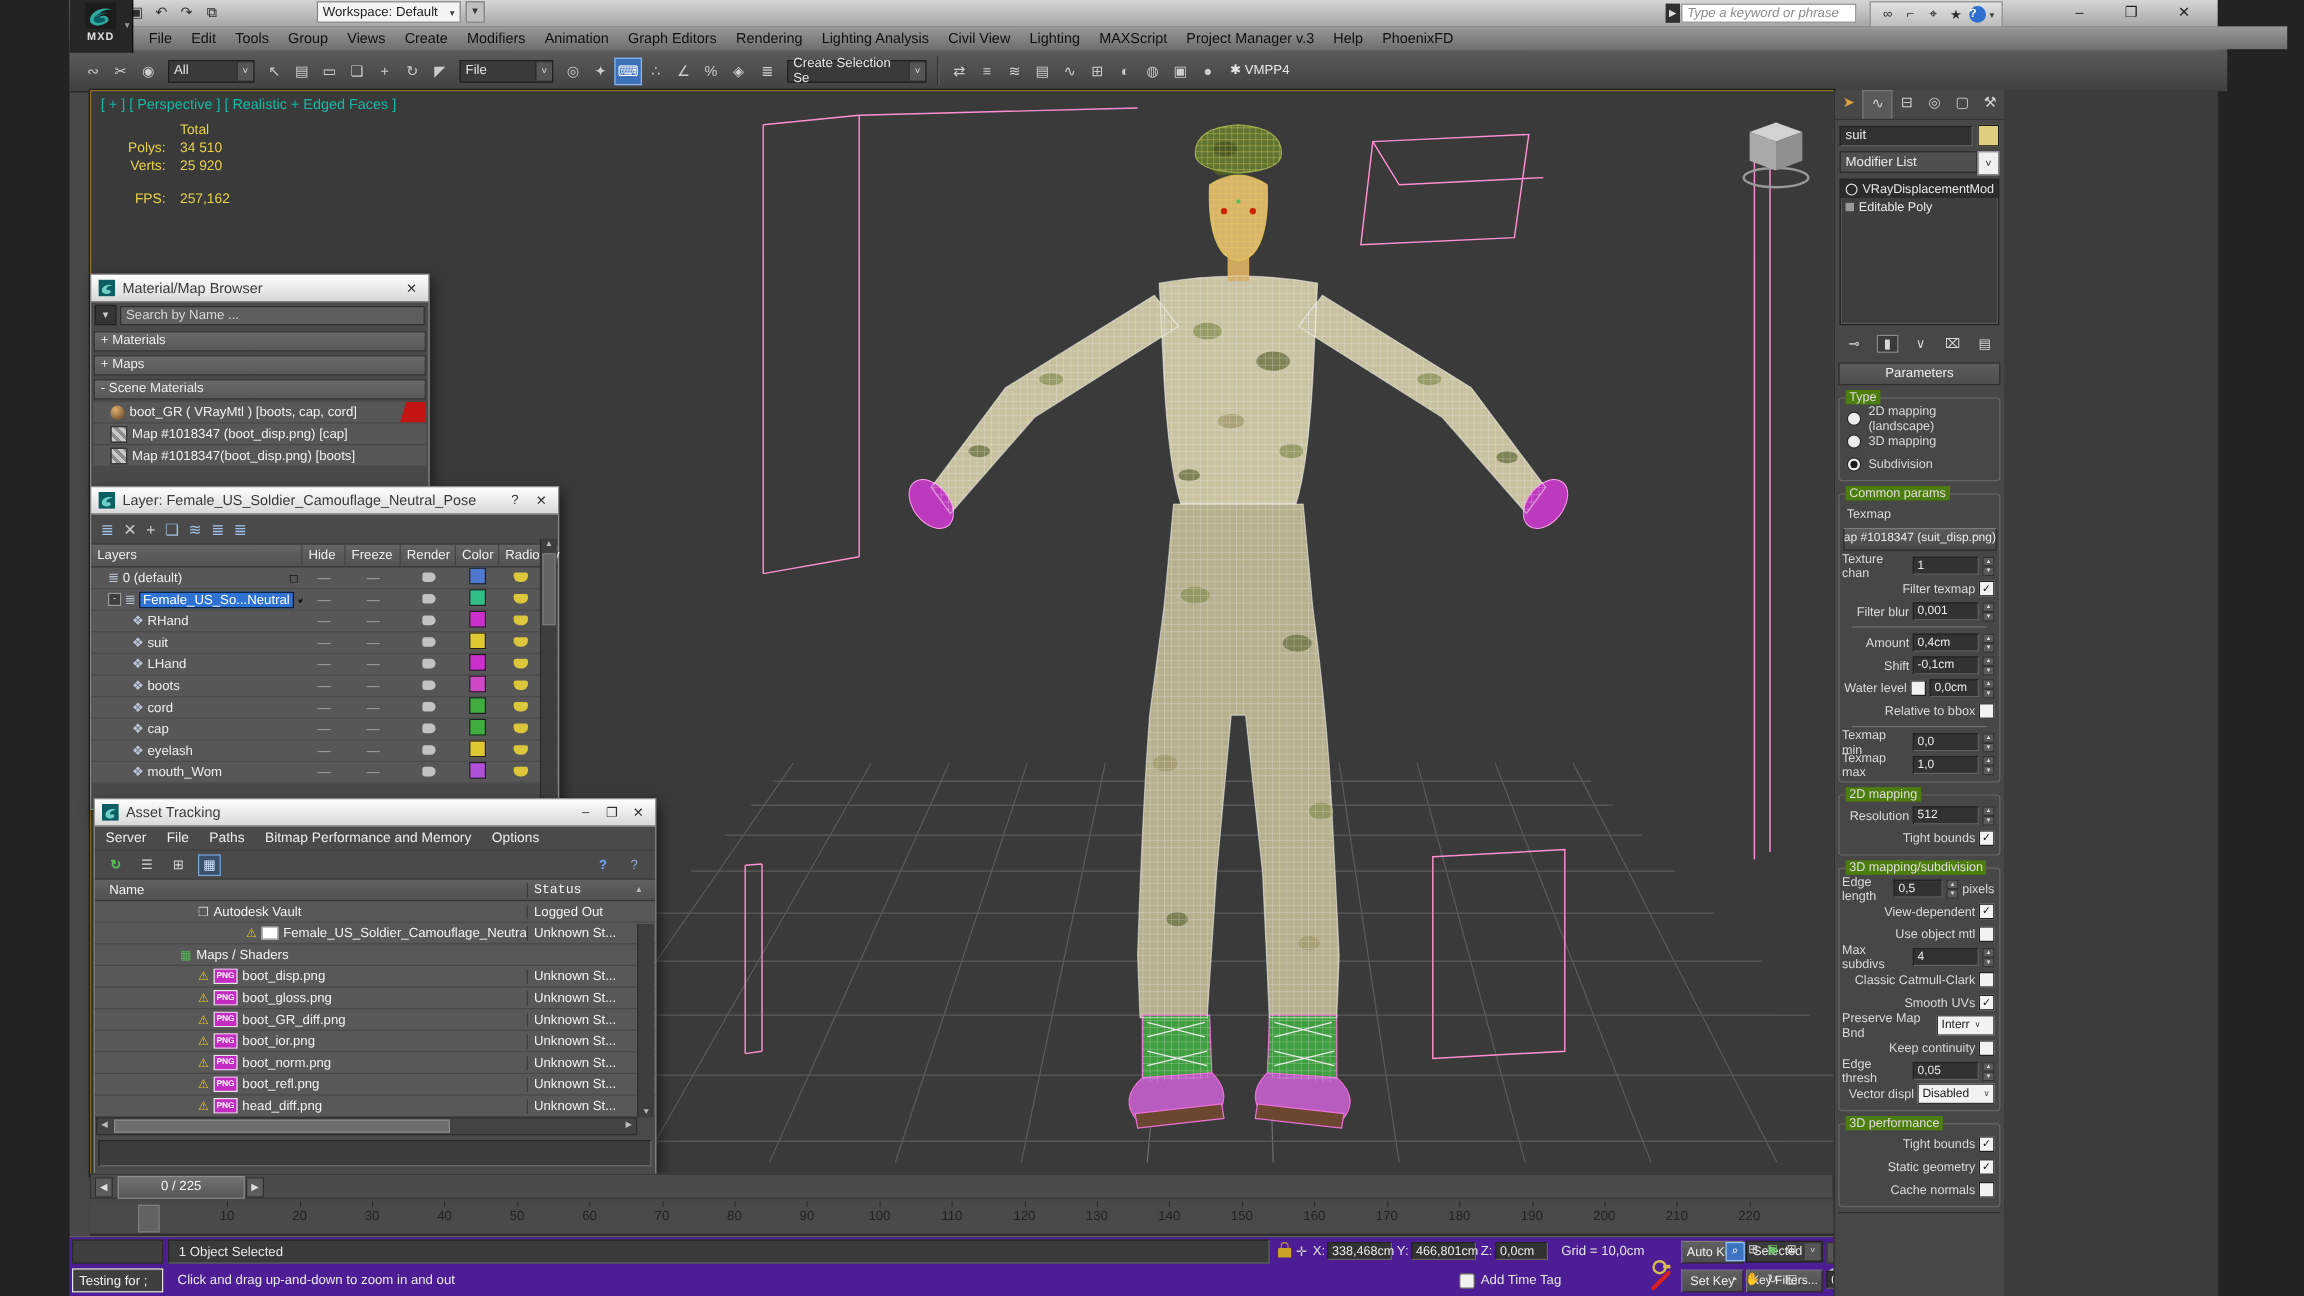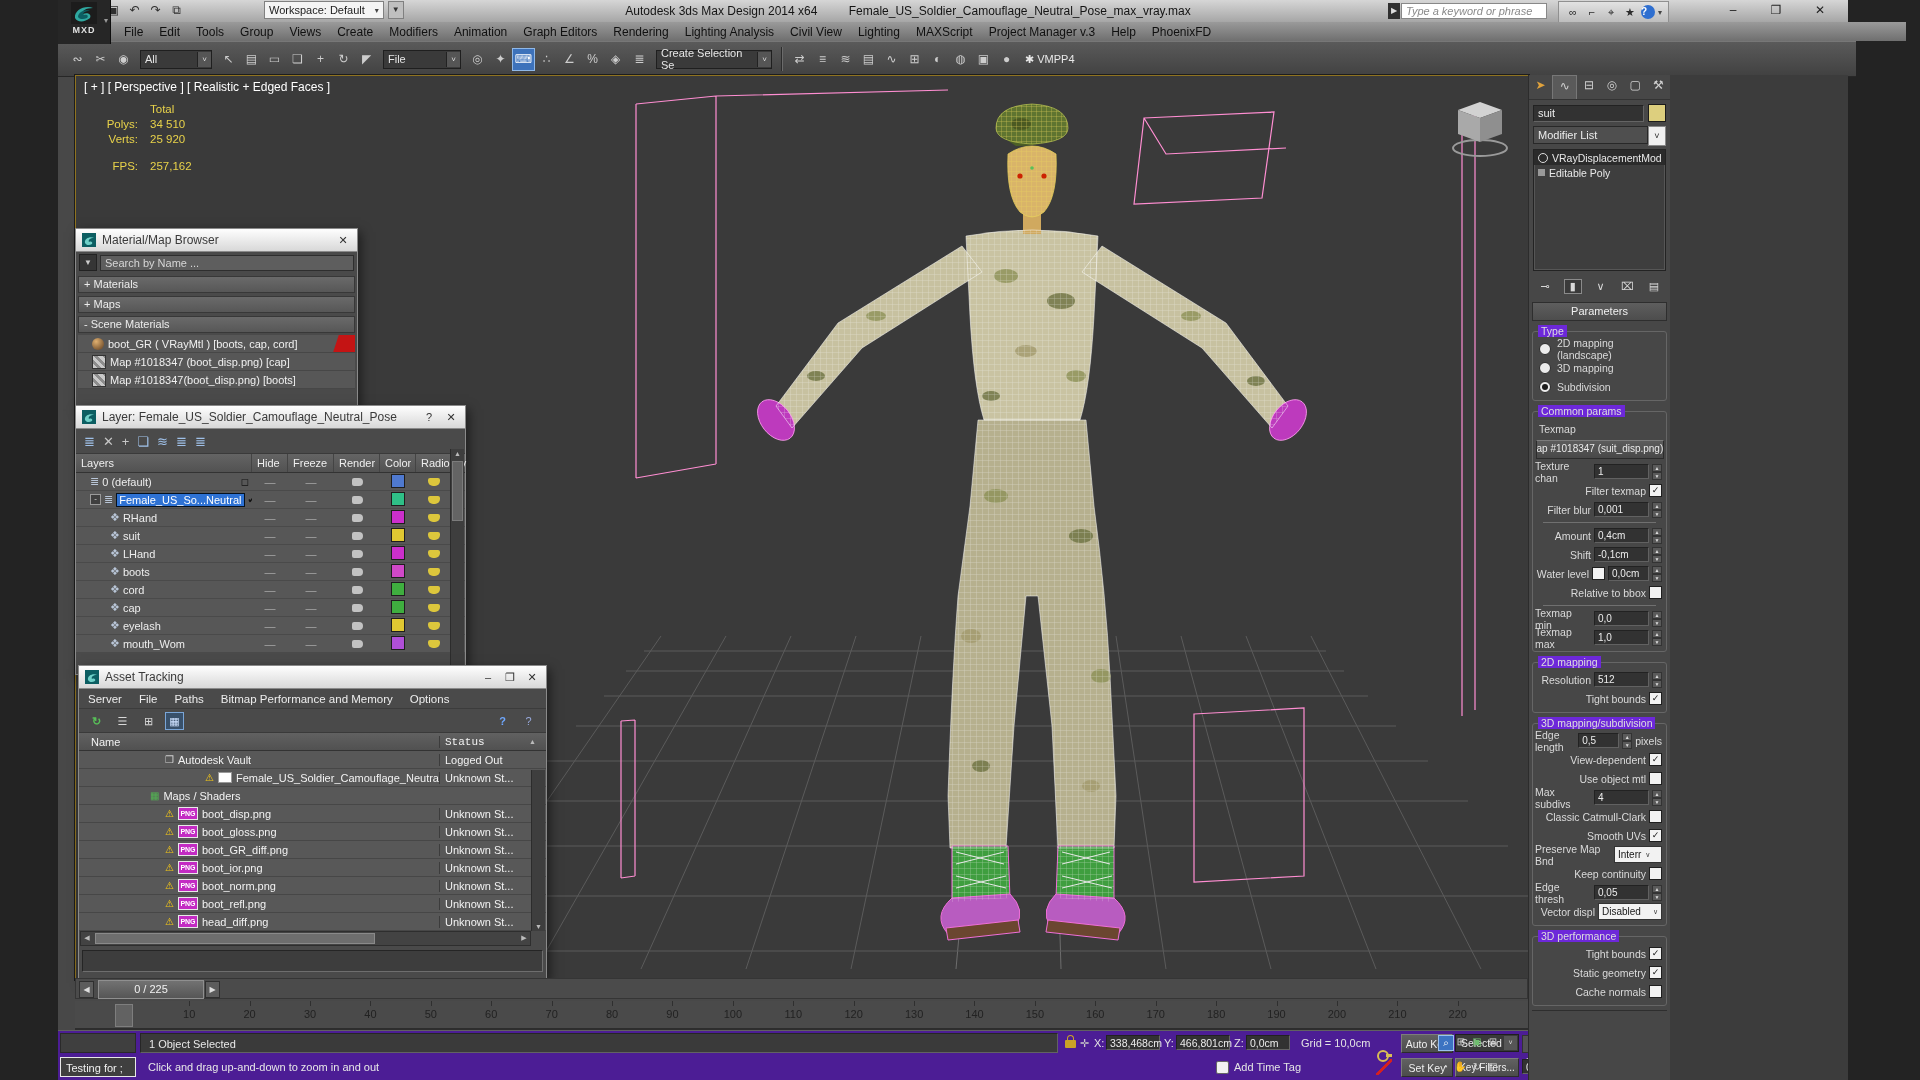--- a/index.html
+++ b/index.html
@@ -31,21 +31,21 @@
   
   #toolbar{left:0;top:41px;width:1790px;height:34px;background:linear-gradient(#5a5a5a,#414141);border-top:1px solid #777;border-bottom:1px solid #272727;display:flex;align-items:center;gap:1px;padding-left:8px;}
   .ticon{width:21px;height:21px;line-height:21px;text-align:center;color:#cdcdcd;font-size:12px;border:1px solid transparent;flex:0 0 auto;}
   .ticon.active{background:#3d72bb;border:1px solid #8fb8e8;color:#fff;}
   .ticon.vmpp{width:auto;padding:0 6px;color:#e8e8e8;font-size:11px;}
   .tsep{width:1px;height:24px;background:#2c2c2c;border-right:1px solid #6b6b6b;margin:0 4px;flex:0 0 auto;}
   .tcombo{height:17px;background:#3a3a3a;border:1px solid #1f1f1f;color:#e6e6e6;font-size:11px;display:flex;align-items:center;padding-left:4px;margin:0 4px;flex:0 0 auto;}
   .tcombo .cc{width:13px;height:15px;background:#555;color:#ddd;font-size:8px;text-align:center;line-height:15px;margin-left:6px;border-left:1px solid #222;}
   
   #viewport{left:17px;top:75px;width:1452px;height:903px;background:#3a3a3a;border:1px solid #8f7320;box-shadow:0 0 0 1px #1d1d1d;overflow:hidden;}
-  #vplabel{left:8px;top:4px;color:#ffffff;font-size:12px;text-align:right;}
+  #vplabel{left:8px;top:4px;color:#14b8a6;font-size:12px;text-align:right;}
   #vstats{left:12px;top:26px;display:grid;grid-template-columns:50px auto;column-gap:12px;color:#e8d24a;font-size:11.5px;line-height:15px;}
   #vstats .l{text-align:right;}
   #vstats .gap{height:12px;grid-column:1 / 3;}
   #scene{left:0;top:0;}
   
   
   .win{position:absolute;background:#4a4a4a;border:1px solid #8a8a8a;box-shadow:3px 4px 10px rgba(0,0,0,.5);}
   .wtb{height:22px;background:linear-gradient(#fefefe,#d8d8d8);display:flex;align-items:center;gap:6px;padding:0 6px;border-bottom:1px solid #8a8a8a;font-size:12px;color:#3a3a3a;}
   .wtb .ttl{flex:1;white-space:nowrap;overflow:hidden;}
   .wbtn{width:16px;text-align:center;color:#333;font-size:11px;}
@@ -167,21 +167,21 @@
   .stack{margin:3px 4px;height:120px;background:#3e3e3e;border:1px solid #232323;box-shadow:inset 0 0 0 1px #565656;overflow:hidden;}
   .smod{display:flex;align-items:center;gap:4px;height:15px;font-size:10.5px;color:#e8e8e8;padding-left:4px;}
   .smod.sel{background:#2b2b2b;}
   .bulb{width:8px;height:8px;border:1px solid #ddd;border-radius:50%;position:relative;flex:0 0 auto;}
   .sq{width:7px;height:7px;background:#999;flex:0 0 auto;}
   .stacktb{display:flex;justify-content:space-between;align-items:center;padding:2px 8px;height:20px;}
   .stacktb span{color:#d8d8d8;font-size:11px;width:16px;text-align:center;}
   .stacktb .boxed{border:1px solid #8a8a8a;background:#3a3a3a;}
   .rhead{height:17px;margin:4px 3px 0;background:linear-gradient(#5e5e5e,#4d4d4d);border:1px solid #2e2e2e;text-align:center;font-size:11px;color:#f0f0f0;line-height:16px;}
   .grp{border:1px solid #666;border-radius:3px;margin:10px 3px 4px;padding:7px 2px 4px;position:relative;}
-  .glab{position:absolute;top:-7px;left:5px;background:#6d28d9;padding:0 3px;font-size:10.5px;color:#dedede;}
+  .glab{position:absolute;top:-7px;left:5px;background:#4d7c0f;padding:0 3px;font-size:10.5px;color:#dedede;}
   .prow{display:flex;align-items:center;justify-content:flex-end;height:19px;font-size:10.5px;color:#dadada;gap:3px;padding-right:2px;}
   .prow.left{justify-content:flex-start;padding-left:4px;gap:6px;}
   .pfld{width:50px;height:13px;background:#323232;border:1px solid #222;border-bottom-color:#616161;border-right-color:#616161;color:#ececec;font-size:10px;line-height:13px;padding-left:3px;flex:0 0 auto;}
   .pfld.w36{width:36px;}
   .spin{width:10px;height:15px;display:flex;flex-direction:column;flex:0 0 auto;}
   .spin b{flex:1;background:#5a5a5a;border:1px solid #333;font-size:5px;color:#ddd;text-align:center;line-height:6px;font-weight:normal;}
   .chk{width:11px;height:11px;background:#f2f2f2;border:1px solid #1f1f1f;font-size:9px;line-height:11px;text-align:center;color:#111;flex:0 0 auto;}
   .radio{width:10px;height:10px;border-radius:50%;background:#ececec;border:1px solid #2c2c2c;position:relative;flex:0 0 auto;}
   .radio.on::after{content:"";position:absolute;inset:2px;background:#1c1c1c;border-radius:50%;}
   .pcombo{height:15px;background:#f2f2f2;border:1px solid #333;color:#161616;font-size:10px;line-height:14px;padding:0 3px;display:flex;align-items:center;gap:4px;flex:0 0 auto;}
@@ -204,24 +204,20 @@
           <span class="qicon">↶</span>
           <span class="qicon">↷</span>
           <span class="qicon">⧉</span>
         </div>
     <div class="qa abs" style="left:196px;top:0;">
       <div class="wsbox">
             <span>Workspace: Default</span>
             <span class="c">▾</span>
           </div>
       <div class="wsflag">▼</div>
-    </div>
-    <div id="titletext" class="abs">
-      <span>Autodesk 3ds Max Design 2014 x64</span>
-      <span class="fn">Female_US_Soldier_Camouflage_Neutral_Pose_max_vray.max</span>
     </div>
     <div class="searcharrow abs">▶</div>
     <div id="isearch" class="abs">Type a keyword or phrase</div>
     <div id="tricons" class="abs">
       <span style="display:flex;gap:3px;">
             <span class="ri">∞</span>
             <span class="ri">⌐</span>
             <span class="ri">⌖</span>
             <span class="ri">★</span>
           </span>

